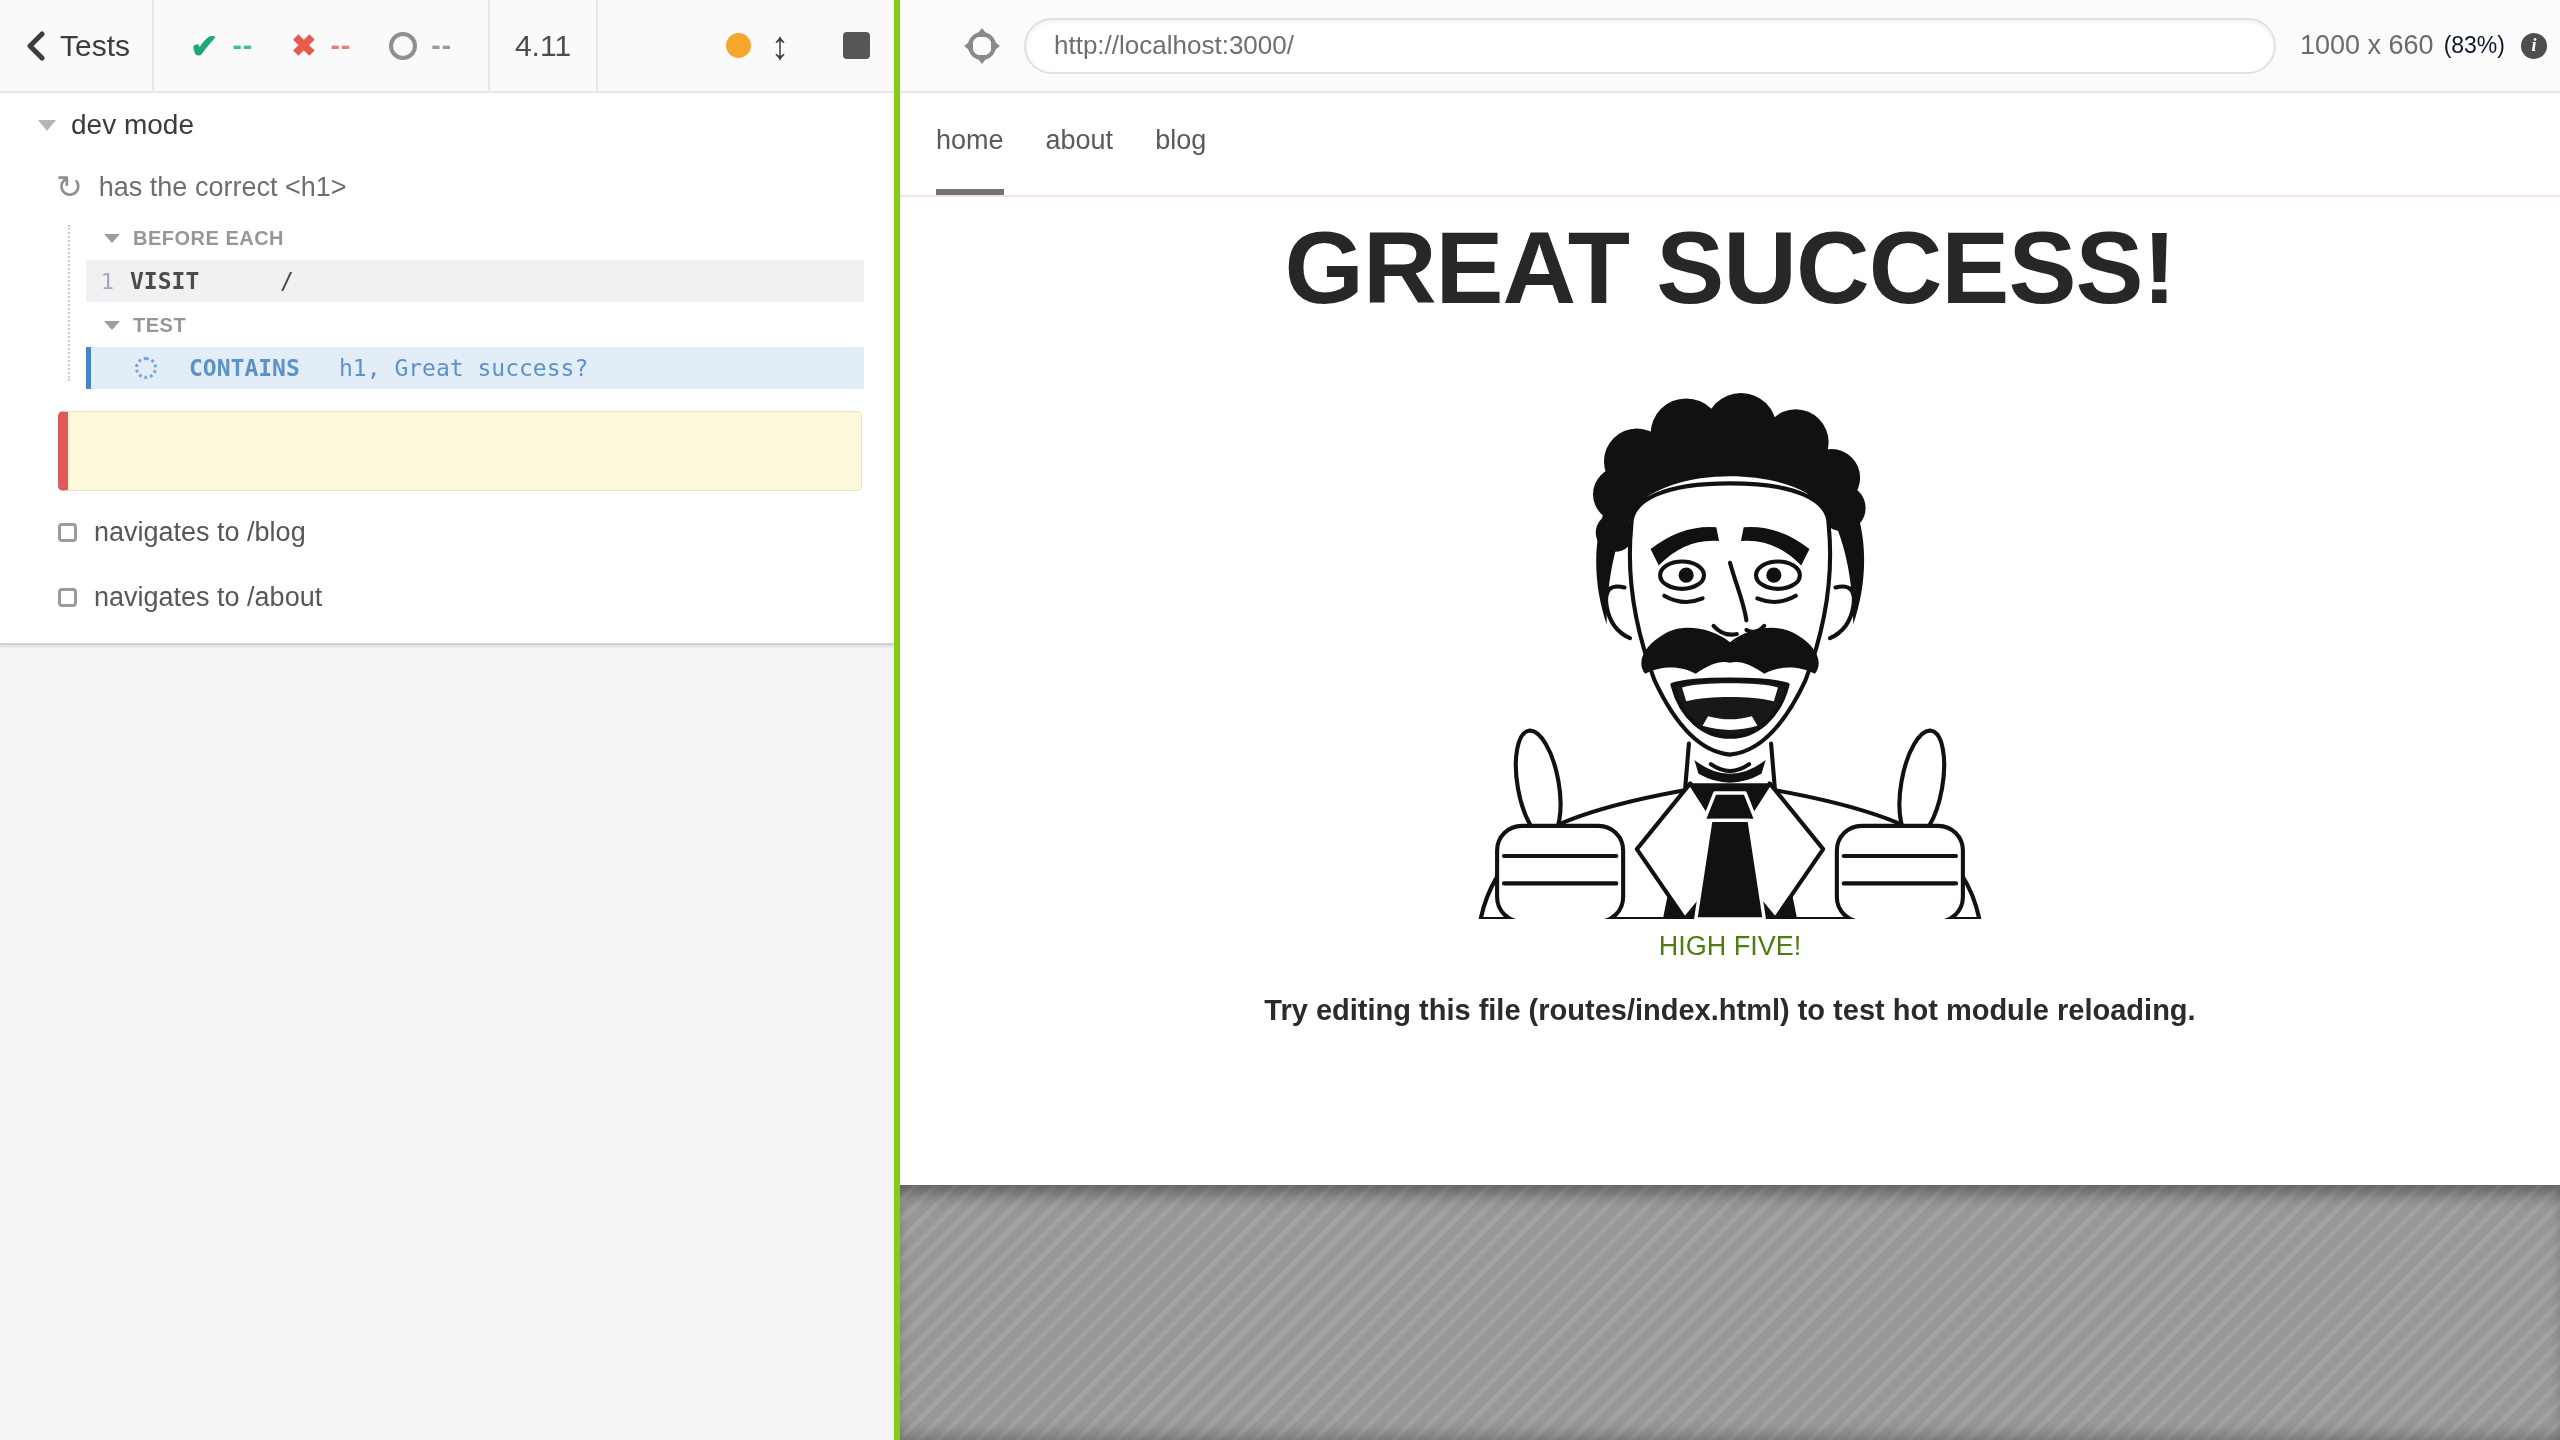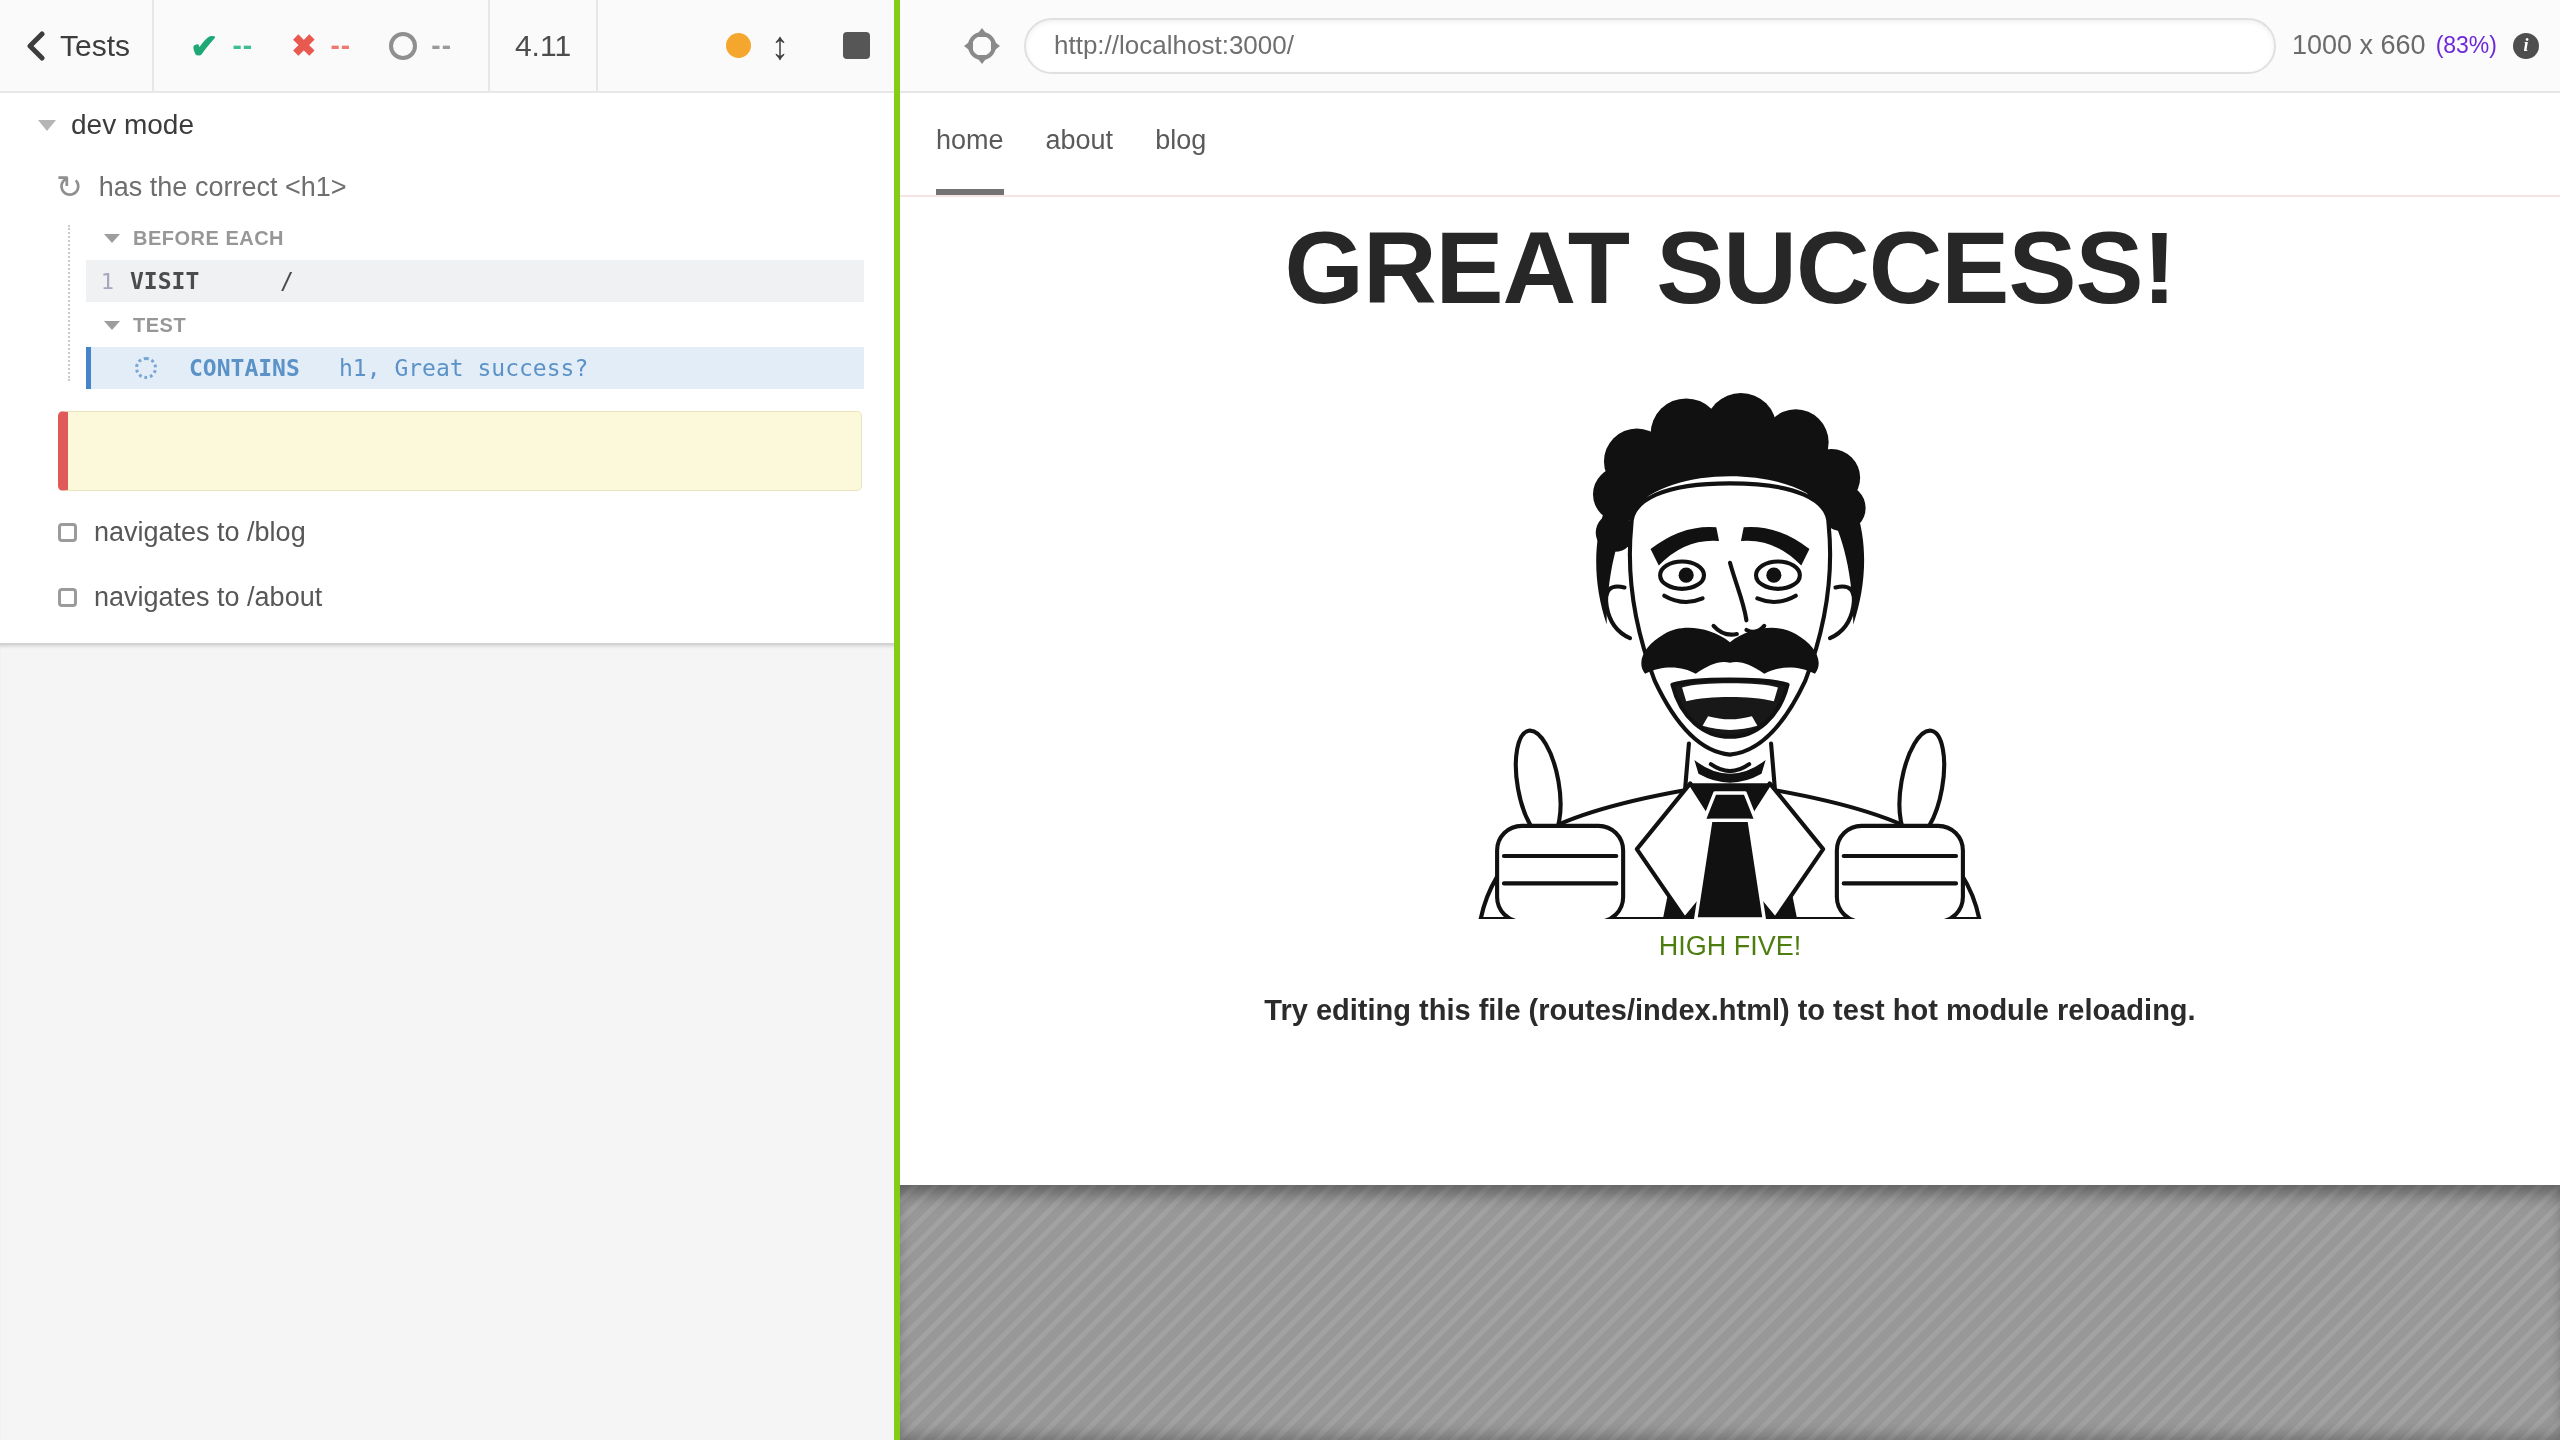--- a/index.html
+++ b/index.html
@@ -55,22 +55,22 @@
   .pending-box { width:19px; height:19px; border:3px solid #9b9b9b; border-radius:4px; background:#fff; }
   .pending-label { font-size:27px; color:#575757; }
   .list-end { margin-top:30px; flex:1; background:#f5f5f5; border-top:2px solid #d2d2d2; box-shadow:inset 0 3px 3px -1px rgba(0,0,0,0.1); }
 
   
   .runner { flex:1; display:flex; flex-direction:column; background:#fff; }
   .urlbar { height:93px; flex:0 0 93px; background:#fbfbfb; border-bottom:2px solid #e5e5e5; display:flex; align-items:center;padding-left:36px; }
   .crosshair { margin:0 22px 0 26px; flex:0 0 auto; cursor:pointer; }
   .url-pill { width:1252px; height:56px; border:2px solid #e0e0e0; border-radius:30px; background:#fff; box-shadow:inset 0 2px 5px rgba(0,0,0,0.06); display:flex; align-items:center; padding:0 28px; cursor:pointer; }
   .url-text { font-size:26px; color:#6f6f6f; }
-  .vp-size { margin-left:16px; font-size:27px; color:#6b6b6b; white-space:nowrap; }
-  .vp-scale { margin-left:10px; font-size:23px; color:#6d28d9; }
+  .vp-size { margin-left:24px; font-size:27px; color:#6b6b6b; white-space:nowrap; }
+  .vp-scale { margin-left:10px; font-size:23px; color:#0f172a; }
   .info-icon { width:26px; height:26px; border-radius:50%; background:#4e4e4e; color:#fff; font-size:18px; font-weight:bold; font-style:italic; display:flex; align-items:center; justify-content:center; margin-left:16px; font-family:"Liberation Serif", serif; cursor:pointer; }
 
   .viewport { height:1092px; flex:0 0 1092px; background:#fff; overflow:hidden; }
   .site-nav { display:flex; gap:42px; padding:32px 0 0 36px; height:104px; border-bottom:2px solid #f6e3e3; }
   .site-nav a { text-decoration:none; font-size:27px; color:#5a5a5a; padding-bottom:18px; cursor:pointer; }
   .site-nav a.active { border-bottom:6px solid #737373; }
   .hero-title { margin-top:20px; text-align:center; font-size:102px; font-weight:900; letter-spacing:-1px; color:#272727; line-height:1; }
   .borat { display:block; margin:52px auto 0; }
   .caption { text-align:center; font-size:27px; color:#4d7c0f; margin-top:12px; }
   .hint { text-align:center; font-size:29px; font-weight:bold; color:#2b2b2b; margin-top:32px; }

